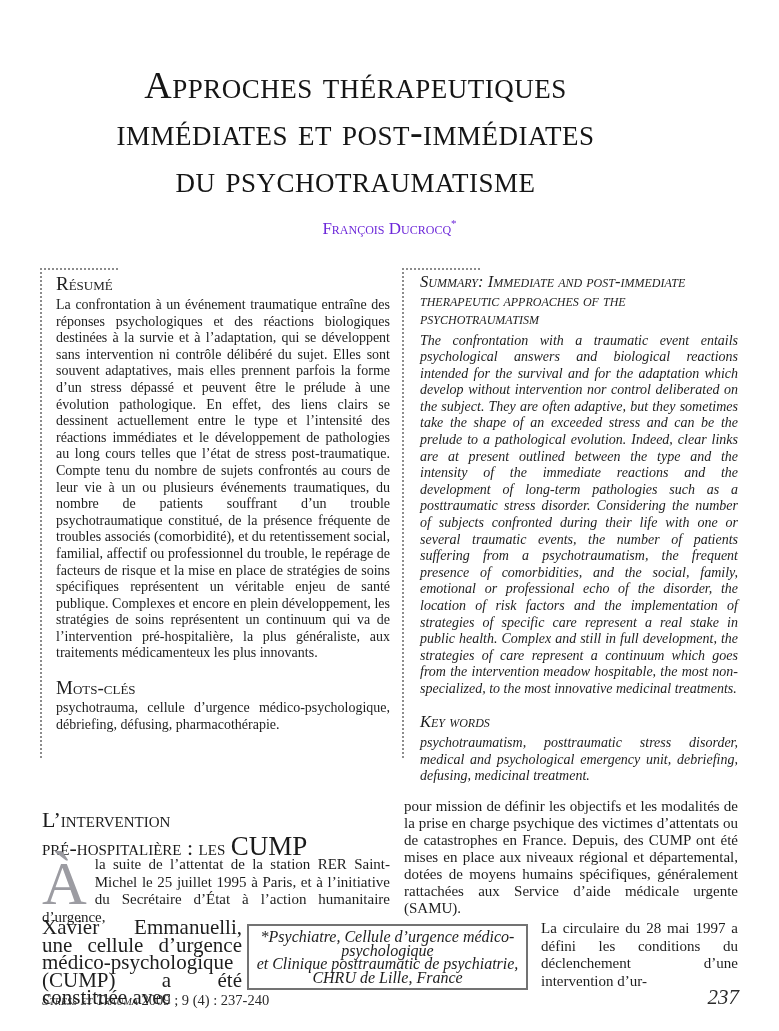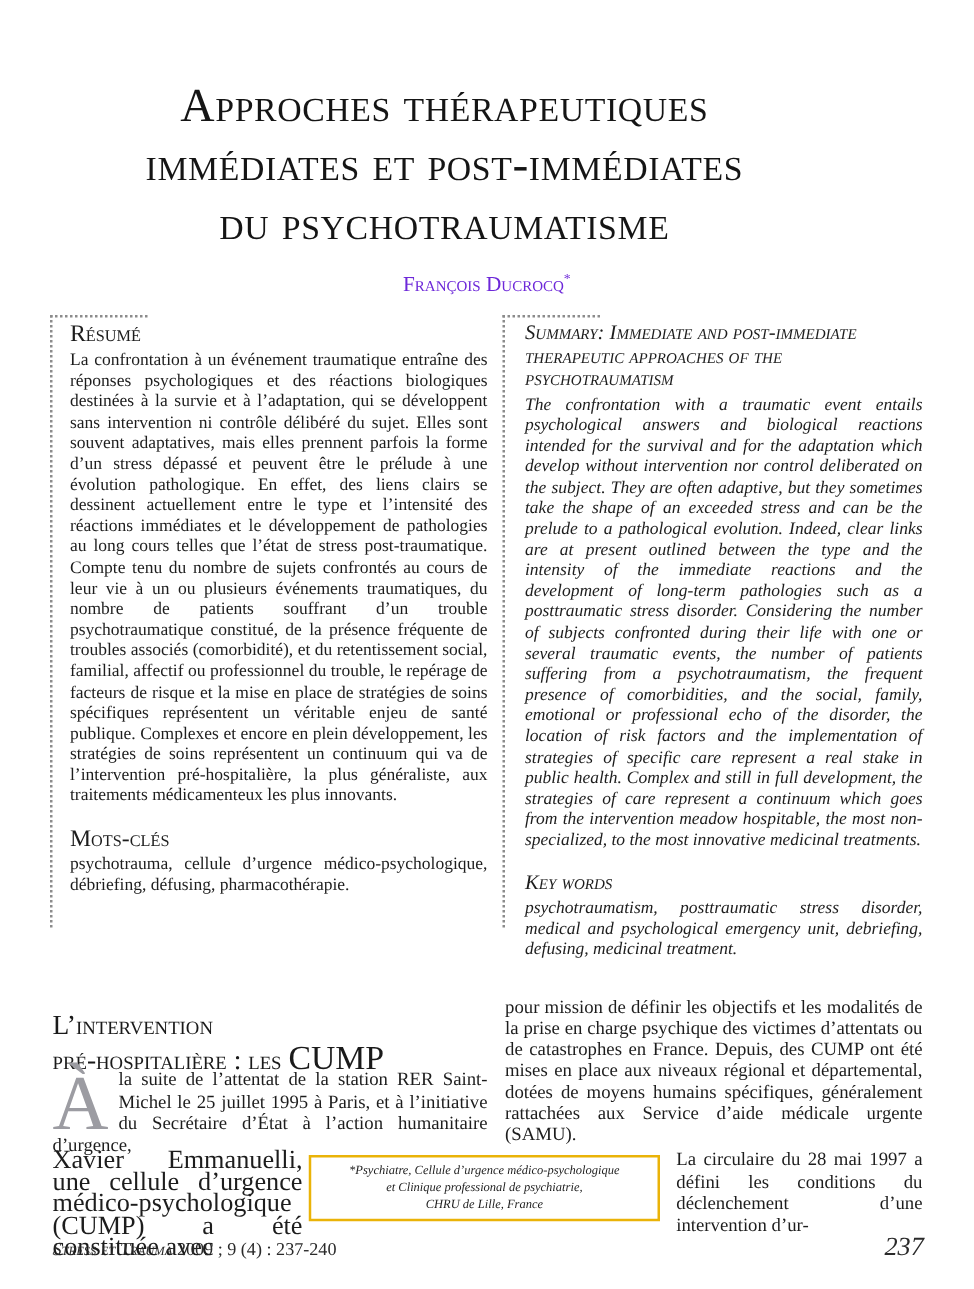--- a/index.html
+++ b/index.html
@@ -13,21 +13,21 @@
     position:absolute; top:62px; left:0; width:711px; text-align:center;
     font-variant:small-caps; font-size:38px; line-height:47px;
     letter-spacing:0.5px; color:#151515;
   }
   .author {
     position:absolute; top:217px; left:0; width:779px; text-align:center;
     font-variant:small-caps; font-size:17px; color:#6d28d9;
   }
   .author sup { font-size:11px; }
   
-  .abs-col { position:absolute; top:252px; box-sizing:border-box; }
+  .abs-col { position:absolute; top:268px; box-sizing:border-box; }
   .abs-col.fr { left:40px;  width:350px; padding:5px 0 0 16px; }
   .abs-col.en { left:402px; width:336px; padding:5px 0 0 18px; }
   .dotted-h { position:absolute; top:0; left:0; width:78px; height:0; border-top:2px dotted #8c8c8c; }
   .dotted-v { position:absolute; top:0; left:0; width:0; height:490px; border-left:2px dotted #8c8c8c; }
   .abs-heading {
     font-variant:small-caps; font-size:19px; line-height:21px; margin:0 0 3px 0; font-weight:normal;
   }
   .abs-col.en .abs-heading { font-style:italic; font-size:16.5px; line-height:18.5px; margin-bottom:4px; }
   .abs-body { font-size:14px; line-height:16.6px; text-align:justify; margin:0; }
   .abs-col.en .abs-body { font-style:italic; }
@@ -45,22 +45,22 @@
   .dropcap {
     float:left; font-size:62px; line-height:46px; color:#9c9ca2;
     margin:4px 8px 0 0; font-weight:normal;
   }
   .narrow-left {
     position:absolute; left:42px; top:919px; width:200px;
     font-size:21px; line-height:17.6px; text-align:justify;
   }
   .footnote-box {
     position:absolute; left:247px; top:924px; width:281px; box-sizing:border-box;
-    border:2px solid #eab308; background:#fff; text-align:center;
-    font-style:italic; font-size:10px; line-height:13.5px; padding:4px 4px;
+    border:2px solid #737373; background:#fff; text-align:center;
+    font-style:italic; font-size:16px; line-height:13.5px; padding:4px 4px;
   }
   .right-col-para1 {
     position:absolute; left:404px; top:798px; width:334px;
     font-size:15px; line-height:17px; text-align:justify;
   }
   .right-col-para2 {
     position:absolute; left:541px; top:920px; width:197px;
     font-size:15px; line-height:17.7px; text-align:justify;
   }
   
@@ -108,21 +108,21 @@
     </div>
   </div>
 
   <div class="lead-para">
     <span class="dropcap">À</span><span>la suite de l’attentat de la station RER Saint-Michel le 25 juillet 1995 à Paris, et à l’initiative du Secrétaire d’État à l’action humanitaire d’urgence,</span>
   </div>
   <div class="narrow-left">Xavier Emmanuelli, une cellule d’urgence médico-psychologique (CUMP) a été constituée avec</div>
 
   <div class="footnote-box">
     <div>*Psychiatre, Cellule d’urgence médico-psychologique</div>
-    <div>et Clinique professional de psychiatrie,</div>
+    <div>et Clinique posttraumatic de psychiatrie,</div>
     <div>CHRU de Lille, France</div>
   </div>
 
   <div class="right-col-para1">pour mission de définir les objectifs et les modalités de la prise en charge psychique des victimes d’attentats ou de catastrophes en France. Depuis, des CUMP ont été mises en place aux niveaux régional et départemental, dotées de moyens humains spécifiques, généralement rattachées aux Service d’aide médicale urgente (SAMU).</div>
   <div class="right-col-para2">La circulaire du 28 mai 1997 a défini les conditions du déclenchement d’une intervention d’ur-</div>
 
   <div class="footer-left"><span class="journal">Stress et Trauma</span><span> 2009 ; 9 (4) : 237-240</span>
   </div>
   <div class="footer-page">237</div>
 

